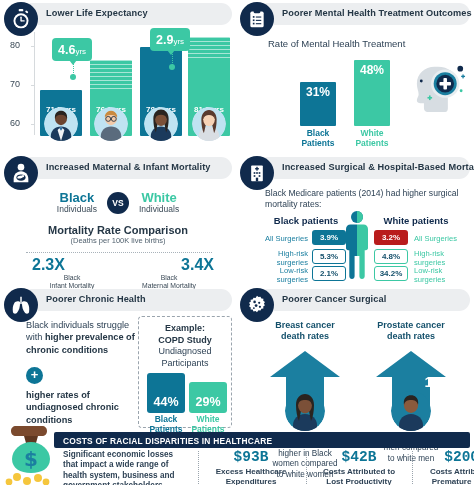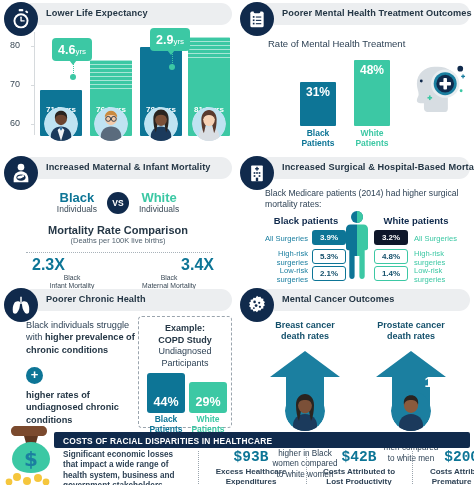--- a/index.html
+++ b/index.html
@@ -93,21 +93,21 @@
   
   #sec-surg { left: 240px; top: 156px; width: 230px; height: 126px; }
   .surg-intro { font-size: 8.6px; color: #2f4356; line-height: 1.3; }
   .surg-col { font-size: 9.5px; font-weight: bold; }
   .pill {
     position: absolute; height: 15px; border-radius: 3px;
     display: flex; align-items: center; justify-content: center;
     font-size: 8px; font-weight: bold;
   }
   .pill.solid-d { background: #0d7596; color: #fff; }
-  .pill.solid-t { background: #0f172a; color: #fff; }
+  .pill.solid-t { background: #b91c1c; color: #fff; }
   .pill.out-d { background: #fff; border: 1.2px solid #0d7596; color: #14506b; }
   .pill.out-t { background: #fff; border: 1.2px solid #3cc8a4; color: #14506b; }
   .srow-lbl { position: absolute; font-size: 7.6px; line-height: 1.2; }
 
   
   #sec-chronic { left: 4px; top: 288px; width: 228px; height: 140px; }
   .ch-text { font-size: 9.2px; color: #2f4356; line-height: 1.35; }
   .ch-text b { color: #253746; }
   .plus-badge { width: 17px; height: 17px; border-radius: 50%; background: #0d7596;
                 color: #fff; font-size: 13px; line-height: 15px; text-align: center; font-weight: bold; }
@@ -383,21 +383,21 @@
     <div class="pill solid-t" style="left:134px; top:74px; width:34px;">3.2%</div>
     <div class="srow-lbl" style="left:174px; top:78px; width:56px; text-align:left; color:#3cc8a4;">All Surgeries</div>
 
     <div class="srow-lbl" style="left:8px; top:93px; width:60px; text-align:right; color:#1b7fa0;">High-risk<br>surgeries</div>
     <div class="pill out-d" style="left:72px; top:93px; width:34px;">5.3%</div>
     <div class="pill out-t" style="left:134px; top:93px; width:34px;">4.8%</div>
     <div class="srow-lbl" style="left:174px; top:93px; width:60px; text-align:left; color:#3cc8a4;">High-risk<br>surgeries</div>
 
     <div class="srow-lbl" style="left:8px; top:110px; width:60px; text-align:right; color:#1b7fa0;">Low-risk<br>surgeries</div>
     <div class="pill out-d" style="left:72px; top:110px; width:34px;">2.1%</div>
-    <div class="pill out-t" style="left:134px; top:110px; width:34px;">1.4%</div>
+    <div class="pill out-t" style="left:134px; top:110px; width:34px;">34.2%</div>
     <div class="srow-lbl" style="left:174px; top:110px; width:60px; text-align:left; color:#3cc8a4;">Low-risk<br>surgeries</div>
   </div>
 
   <div class="sec" id="sec-chronic">
     <div class="hdr">
       <div class="hdr-bar"></div>
       <div class="hdr-icon">
         <svg width="22" height="22" viewBox="0 0 24 24">
           <rect x="11.2" y="3" width="1.6" height="8" fill="#fff"></rect>
           <path d="M11 9c0 5-1 9-3.5 11.6C6 22 3.5 21.6 3.2 19.6 2.7 16 3 12.6 4.6 10c1-1.6 3-2.4 4.6-2 1.2.3 1.8 1 1.8 1z" fill="#fff"></path>
@@ -440,21 +440,21 @@
       <div class="hdr-icon">
         <svg width="22" height="22" viewBox="0 0 24 24">
           <path d="M12 2l1.6 1.4L15.8 3l1 2 2.2.2-.2 2.2 1.9 1.2-1.2 1.9 1.2 1.9-1.9 1.2.2 2.2-2.2.2-1 2-2.2-.4L12 20l-1.6-1.4-2.2.4-1-2-2.2-.2.2-2.2L3.3 13.4 4.5 11.5 3.3 9.6l1.9-1.2-.2-2.2 2.2-.2 1-2 2.2.4L12 2z" fill="#fff"></path>
           <circle cx="9.4" cy="8.6" r="1.4" fill="#102a4c"></circle>
           <circle cx="14.4" cy="9.6" r="1.2" fill="#102a4c"></circle>
           <circle cx="11" cy="12.6" r="1.5" fill="#102a4c"></circle>
           <circle cx="15.2" cy="14" r="1.2" fill="#102a4c"></circle>
           <circle cx="8.6" cy="15.4" r="1" fill="#102a4c"></circle>
         </svg>
       </div>
-      <div class="hdr-title">Mental Cancer Outcomes</div>
+      <div class="hdr-title">Poorer Cancer Surgical</div>
     </div>
 
     <div style="position:absolute; left:14px; top:32px; width:102px;">
       <div class="can-t">Breast cancer<br>death rates</div>
       <div style="position:relative; height:64px; margin-top:4px;">
         <svg width="102" height="64" viewBox="0 0 102 64" style="position:absolute;left:0;top:0;">
           <path d="M51 4 L86 30 H70 V62 H32 V30 H16 Z" fill="#1b7fa0"></path>
         </svg>
         <div class="can-pct" style="left:0; right:0; top:26px;">39%</div>
         <div style="position:absolute; left:31px; top:44px; width:40px; height:40px; border-radius:50%; overflow:hidden;">

